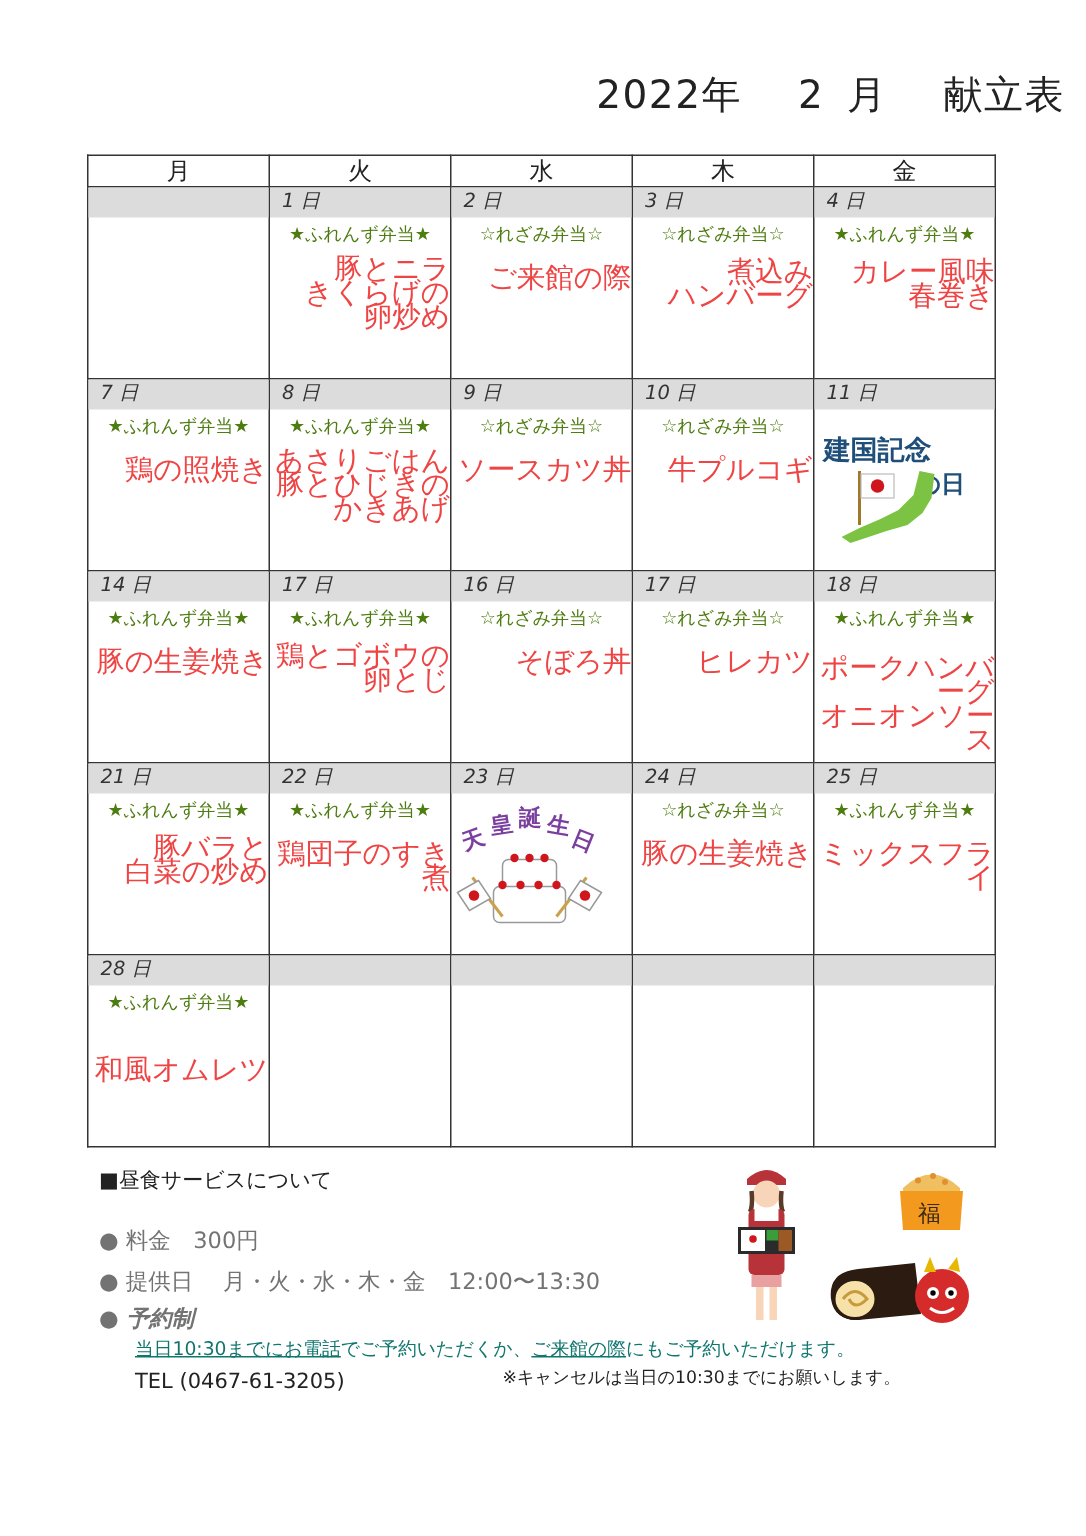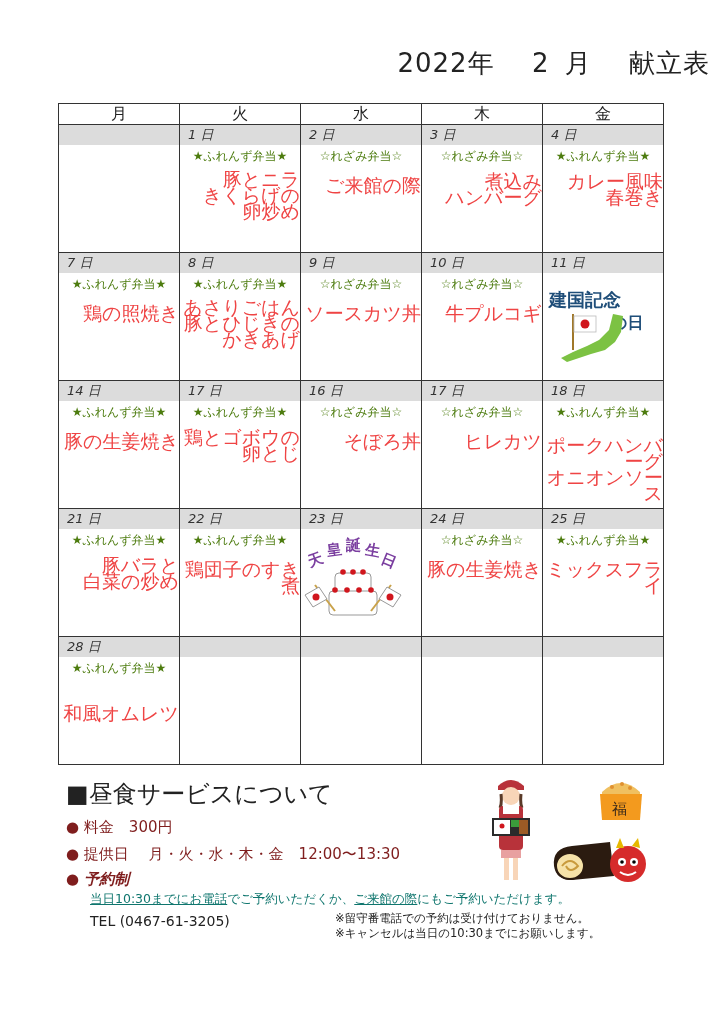--- a/index.html
+++ b/index.html
@@ -12,22 +12,22 @@
              table-layout:fixed;}
   table.menu th,table.menu td{border:1.5px solid #333;padding:0;vertical-align:top;}
   table.menu th{height:20px;font-weight:normal;font-size:16px;line-height:20px;text-align:center;}
   table.menu td{height:127px;position:relative;}
   .date{background:#dcdcdc;height:20px;font-size:13px;font-style:italic;line-height:20px;
         padding-left:8px;color:#333;}
   .bento{text-align:center;font-size:12px;margin-top:3px;color:#4d7c0f;white-space:nowrap;}
   .dish{text-align:right;font-size:19px;line-height:16px;margin-top:8px;color:#ef4444;white-space:pre-line;}
   .holiday{position:absolute;left:0;right:0;top:24px;bottom:4px;display:flex;align-items:center;justify-content:flex-start;}
   .info{position:absolute;left:66px;}
-  .info-title{top:778px;font-size:24px;color:#222;}
-  .bullet{font-size:15px;color:#7f1d1d;}
+  .info-title{top:778px;font-size:14px;color:#222;}
+  .bullet{font-size:15px;color:#737373;}
   .b1{top:818px;} .b2{top:845px;} .b3{top:870px;font-style:italic;}
   .note-line{position:absolute;left:90px;top:891px;font-size:12.5px;color:#0f766e;white-space:nowrap;}
   .note-line u{text-decoration:underline;}
   .tel{position:absolute;left:90px;top:913px;font-size:14px;color:#222;}
   .remarks{position:absolute;left:335px;top:911px;font-size:11.5px;line-height:15px;color:#222;}
   .illus{position:absolute;}
 </style>
 </head>
 <body>
 
@@ -229,21 +229,20 @@
 <div class="info bullet b1">● 料金　300円</div>
 <div class="info bullet b2">● 提供日　 月・火・水・木・金　12:00〜13:30</div>
 <div class="info bullet b3" style="font-weight:bold;">● 予約制</div>
 
 <div class="note-line">
   <u>当日10:30までにお電話</u><span>でご予約いただくか、</span><u>ご来館の際</u><span>にもご予約いただけます。</span>
 </div>
 
 <div class="tel">TEL (0467-61-3205)</div>
 <div class="remarks">
-  <div>※留守番電話での予約は受け付けておりません。</div>
   <div>※キャンセルは当日の10:30までにお願いします。</div>
 </div>
 
 <svg class="illus" style="left:488px;top:774px" width="46" height="112" viewBox="0 0 46 112">
   <path d="M10 12 Q23 0 36 12 L36 16 L10 16 Z" fill="#b8323a"></path>
   <circle cx="23" cy="22" r="9" fill="#f8d5b8"></circle>
   <path d="M13 20 Q14 30 12 34 M33 20 Q32 30 34 34" stroke="#5a3a28" stroke-width="3" fill="none"></path>
   <rect x="11" y="32" width="24" height="44" rx="4" fill="#b8323a"></rect>
   <rect x="15" y="32" width="16" height="8" fill="#fff"></rect>
   <rect x="4" y="44" width="38" height="18" fill="#2b2b2b"></rect>

